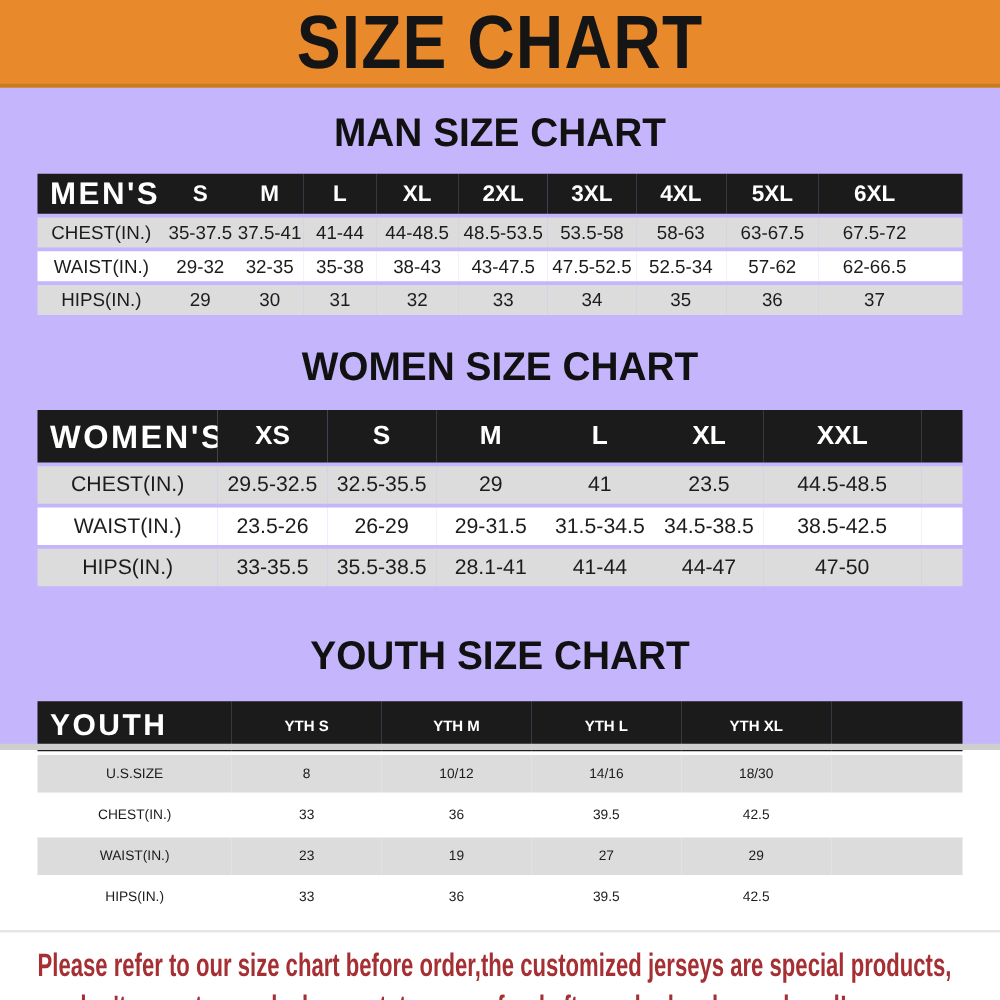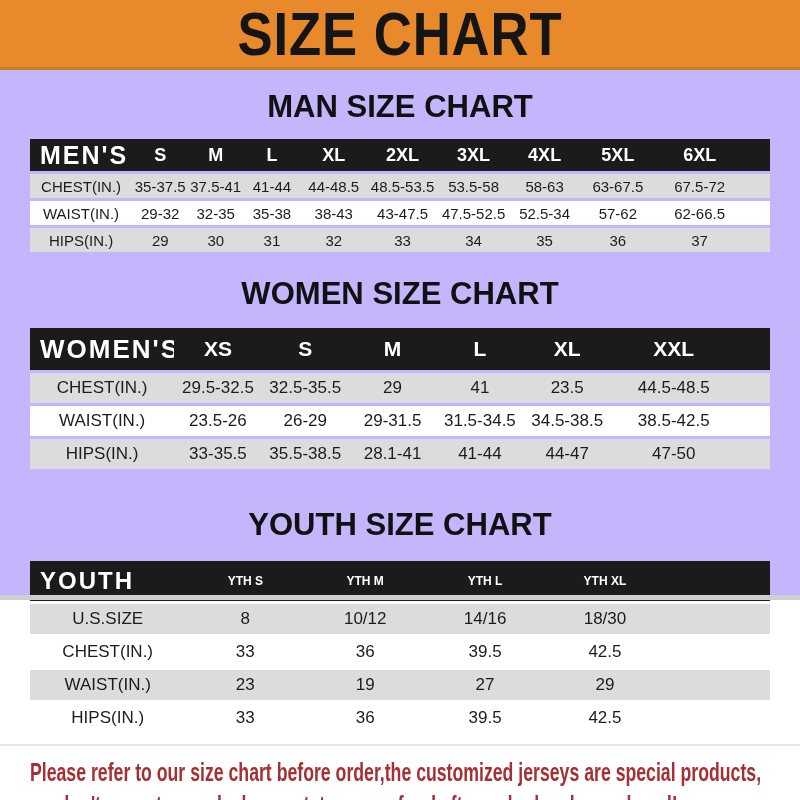--- a/index.html
+++ b/index.html
@@ -59,21 +59,21 @@
   .men-table thead th{height:30px;font-size:18px;}
   .men-table thead th.corner{font-size:25px;}
   .men-table td{height:22px;font-size:15px;}
   
   .women-table thead th{height:40px;font-size:21px;margin-left:36px;}
   .women-table thead th.corner{font-size:26px;}
   .women-table td{height:28px;font-size:17px;}
   
   .youth-table thead th{height:38px;font-size:12px;}
   .youth-table thead th.corner{font-size:24px;}
-  .youth-table td{height:28px;font-size:17px;}
+  .youth-table td{height:28px;font-size:11px;}
 
   
   .note{
     margin-top:8px;
     border-top:2px solid #e5e5e5;
     padding:10px 0 0 30px;
   }
   .note-line{
     color:#A52F33;
     font-size:26px;font-weight:bold;

